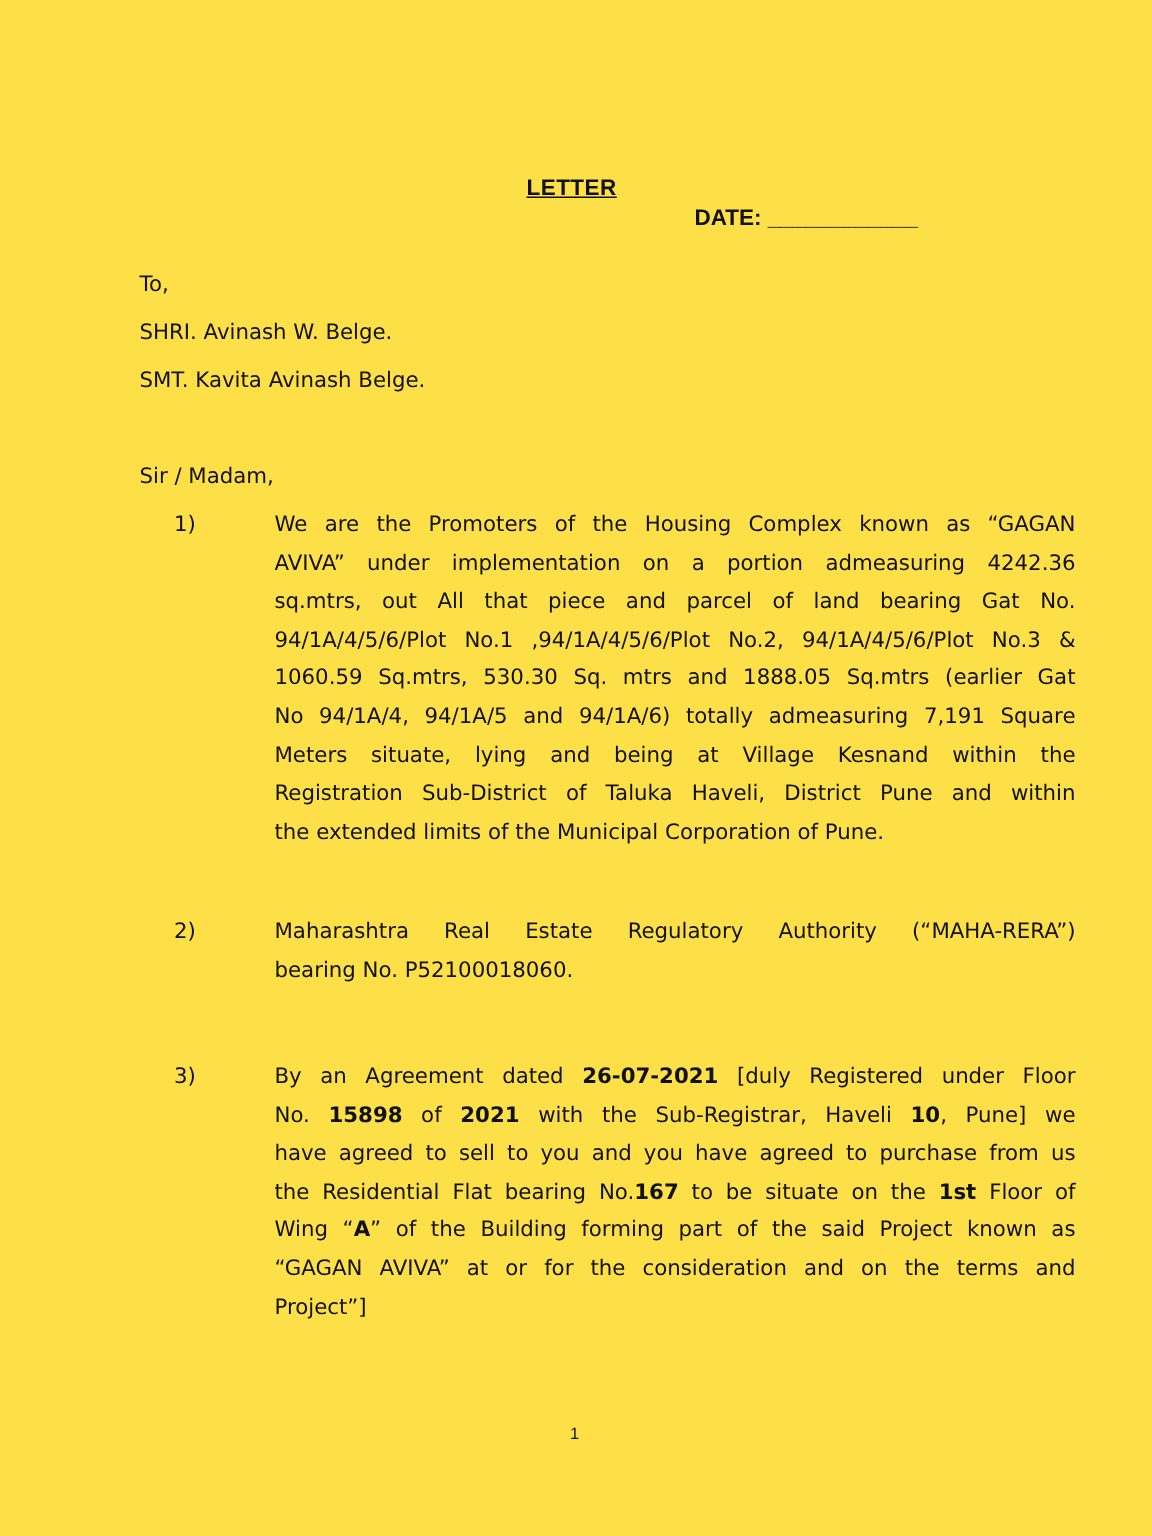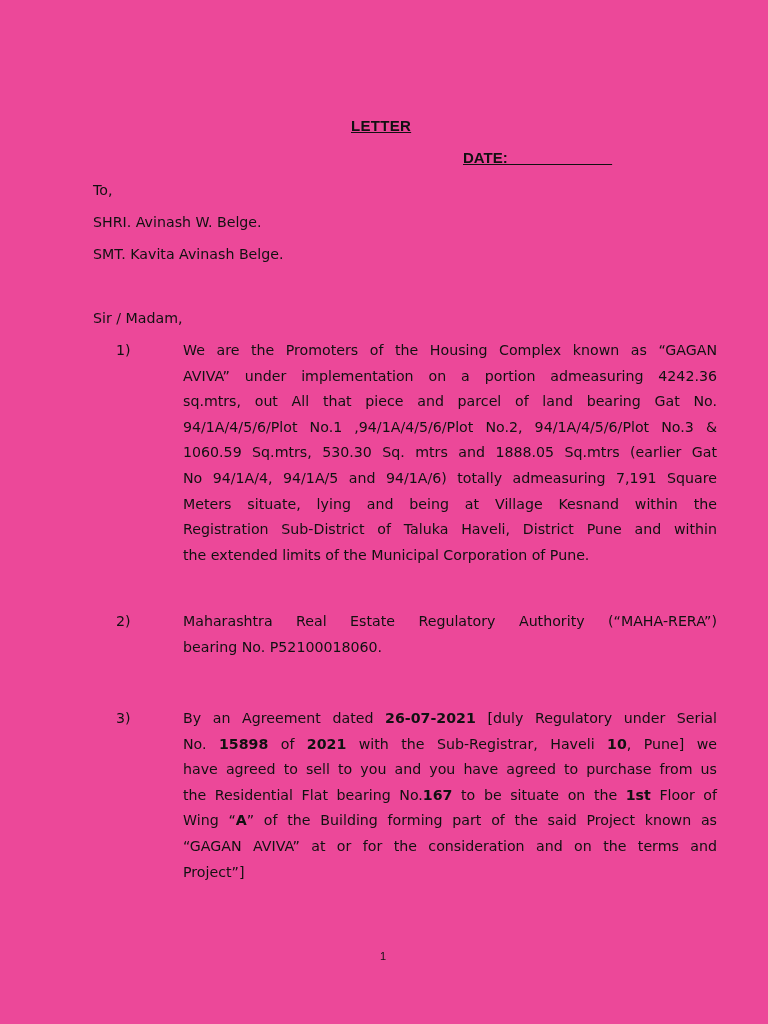--- a/index.html
+++ b/index.html
@@ -13,40 +13,39 @@
       position: relative;
       overflow: hidden;
       font-family: "DejaVu Sans", sans-serif;
       color: #111111;
       font-size: 14.2px;
     }
     .page {
       position: absolute;
       left: 0; top: 0;
       width: 768px; height: 1024px;
-      background: #ec4899;
+      background: #fde047;
     }
     .letter-title {
       position: absolute;
       top: 117px;
       left: 351px;
       font-family: "Liberation Sans", sans-serif;
       font-weight: bold;
       font-size: 15px;
       text-decoration: underline;
       letter-spacing: 0.3px;
     }
     .date-line {
       position: absolute;
-      top: 149px;
+      top: 137px;
       left: 463px;
       font-family: "Liberation Sans", sans-serif;
       font-weight: bold;
       font-size: 15px;
-      text-decoration: underline;
       white-space: pre;
     }
     .addr {
       position: absolute;
       left: 93px;
       white-space: nowrap;
     }
     .para {
       position: absolute;
       left: 116px;
@@ -118,21 +117,21 @@
     <div class="lines">
       <div class="line">Maharashtra Real Estate Regulatory Authority (“MAHA-RERA”)</div>
       <div class="line last">bearing No. P52100018060.</div>
     </div>
   </div>
 
   <div class="para" style="top:706px;">
     <div class="num line">3)</div>
     <div class="lines">
       <div class="line">
-        <span>By an Agreement dated </span><span class="b">26-07-2021</span><span> [duly Regulatory under Serial</span>
+        <span>By an Agreement dated </span><span class="b">26-07-2021</span><span> [duly Registered under Floor</span>
       </div>
       <div class="line">
         <span>No. </span><span class="b">15898</span><span> of </span><span class="b">2021</span><span> with the Sub-Registrar, Haveli </span><span class="b">10</span><span>, Pune] we</span>
       </div>
       <div class="line">
         <span>have agreed to sell to you and you have agreed to purchase from us</span>
       </div>
       <div class="line">
         <span>the Residential Flat bearing No.</span><span class="b">167</span><span> to be situate on the </span><span class="b">1st</span><span> Floor of</span>
       </div>

